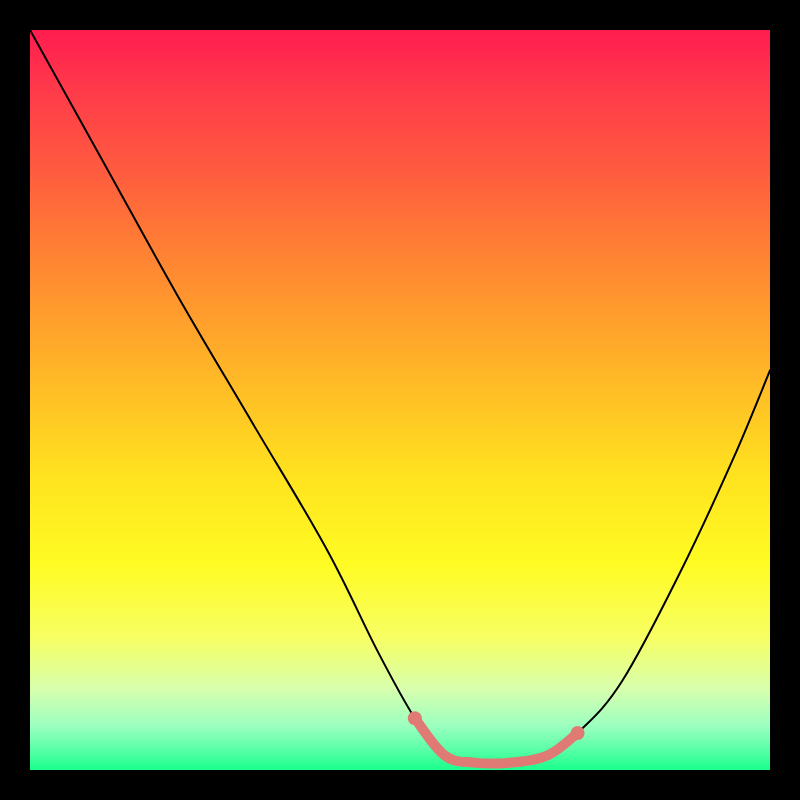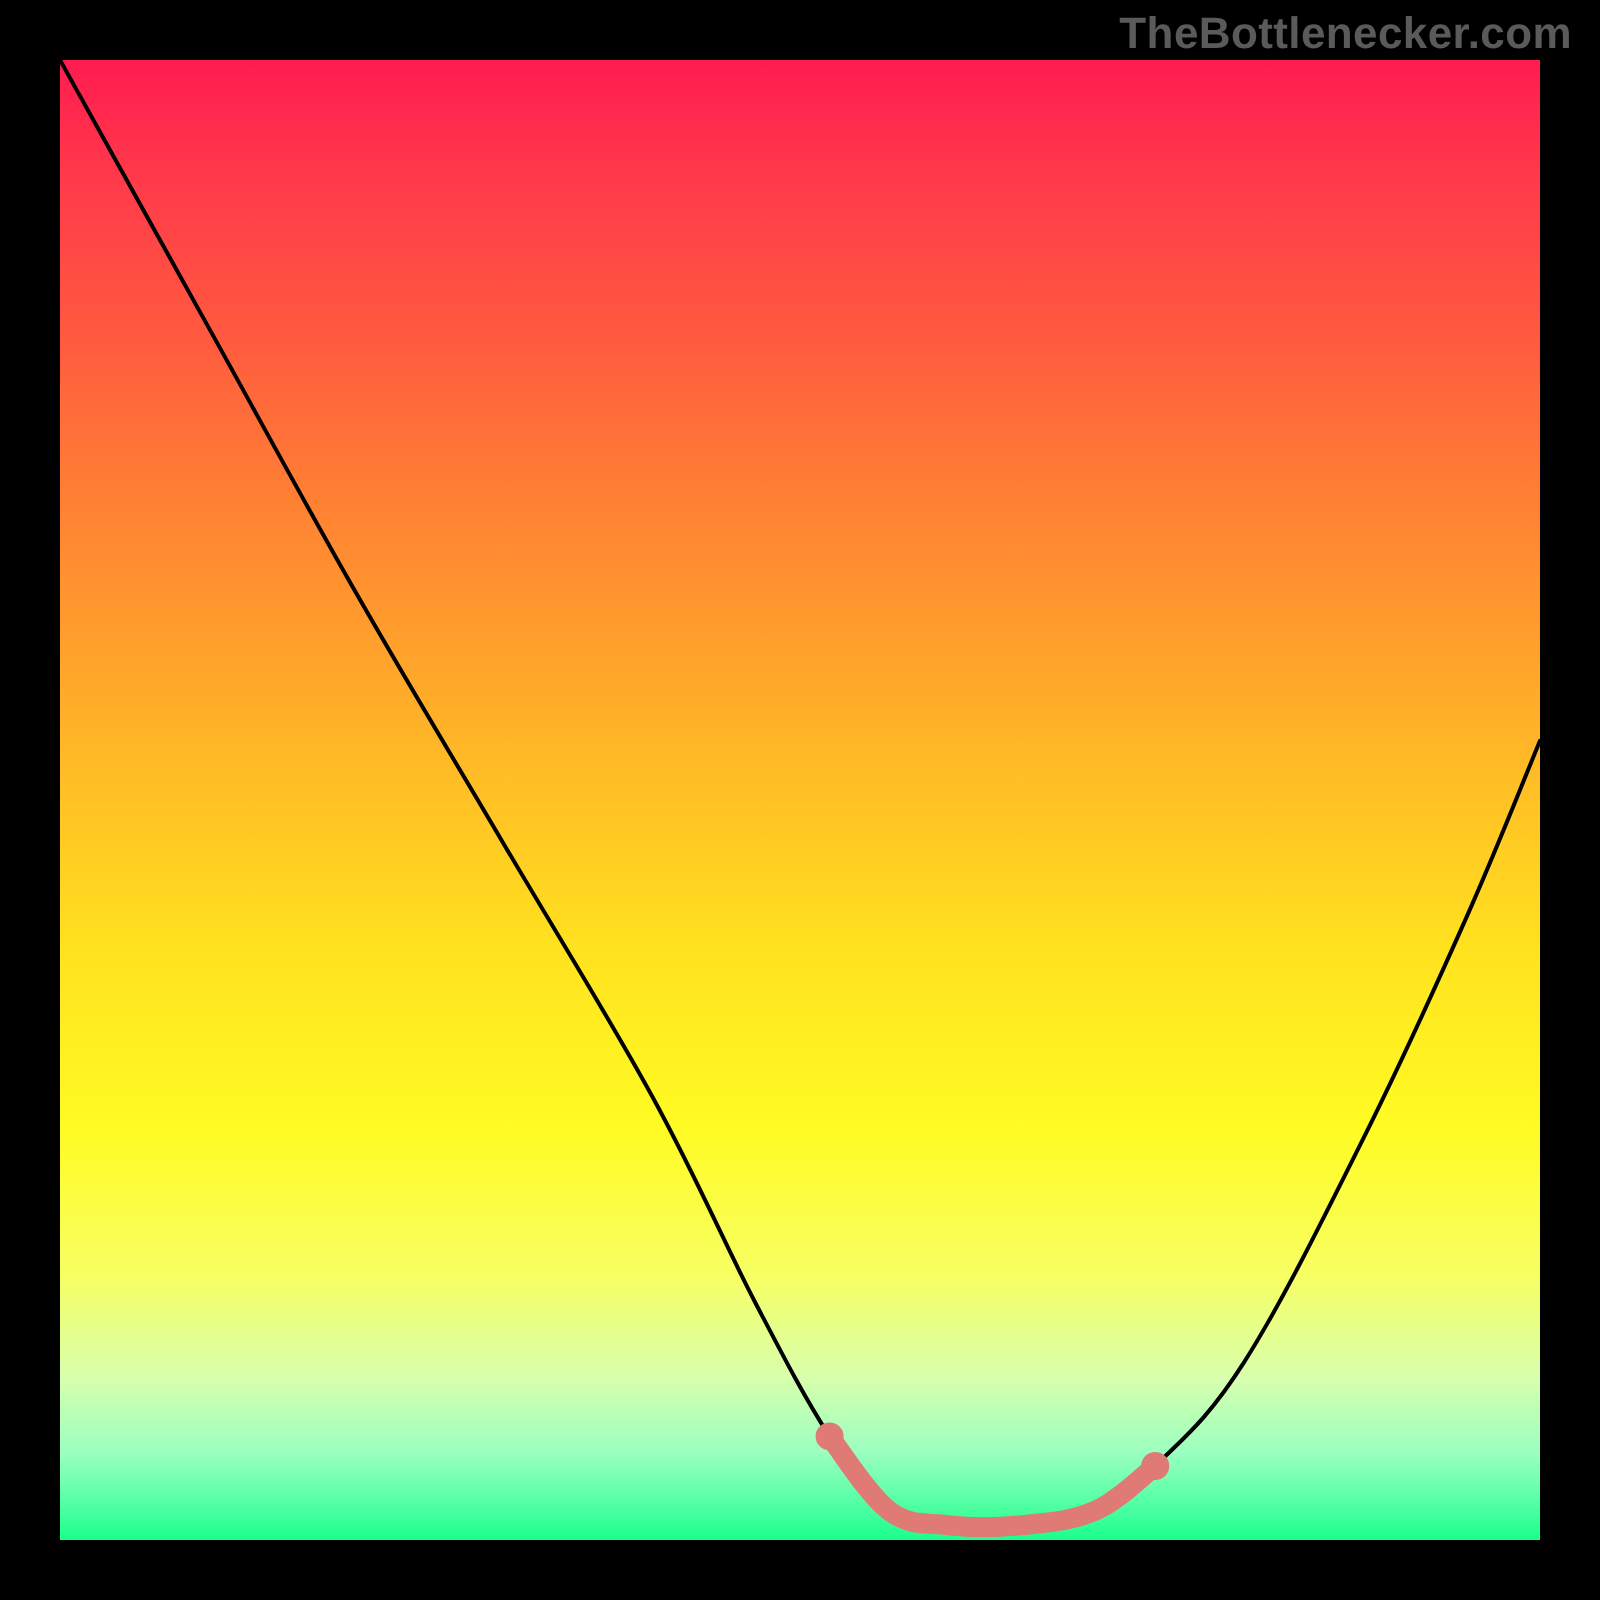--- a/index.html
+++ b/index.html
@@ -54,21 +54,20 @@
     position: absolute;
     left: 0; top: 0;
     width: 100%;
     height: 100%;
   }
 </style>
 </head>
 <body>
 
 <div class="frame">
-  <div class="watermark">TheBottlenecker.com</div>
 
   <div class="plot-area">
     <div class="gradient"></div>
     <svg class="curve" viewBox="0 0 740 740" preserveAspectRatio="none">
       <path id="curve-main" fill="none" stroke="#000000" stroke-width="2" stroke-linecap="round" d="M 0,0 C 13.32,23.976000000000006 47.36,85.24800000000005 74,133.20000000000005 C 100.64,181.15200000000004 121.36,219.77999999999997 148,266.4 C 174.64,313.02 195.36,346.91200000000003 222,392.20000000000005 C 248.64,437.48800000000006 273.356,476.708 296,518 C 318.644,559.292 331.816,590.964 347.79999999999995,621.6 C 363.78399999999993,652.236 372.812,669.552 384.8,688.2 C 396.788,706.8480000000001 403.744,717.2080000000001 414.40000000000003,725.2 C 425.05600000000004,733.192 432.012,731.268 444,732.6 C 455.988,733.932 467.68,733.932 481,732.6 C 494.32,731.268 506.012,730.528 518,725.2 C 529.988,719.8720000000001 534.28,716.32 547.6,703 C 560.9200000000001,689.68 573.352,680.504 592,651.2 C 610.648,621.8960000000001 631.22,580.1600000000001 651.2,540.2 C 671.1800000000001,500.24 687.016,465.164 703,429.2 C 718.984,393.236 733.34,356.38399999999996 740,340.4"></path>
       <path id="curve-highlight" fill="none" stroke="#e07a74" stroke-width="10" stroke-linecap="round" stroke-linejoin="round" d="M 384.8,688.2 C 390.12800000000004,694.86 403.744,717.2080000000001 414.40000000000003,725.2 C 425.05600000000004,733.192 432.012,731.268 444,732.6 C 455.988,733.932 467.68,733.932 481,732.6 C 494.32,731.268 506.012,730.528 518,725.2 C 529.988,719.8720000000001 542.272,706.996 547.6,703"></path>
       <g id="highlight-markers">
           <circle cx="384.8" cy="688.2" r="7" fill="#e07a74"></circle>
           <circle cx="547.6" cy="703" r="7" fill="#e07a74"></circle>
         </g>

